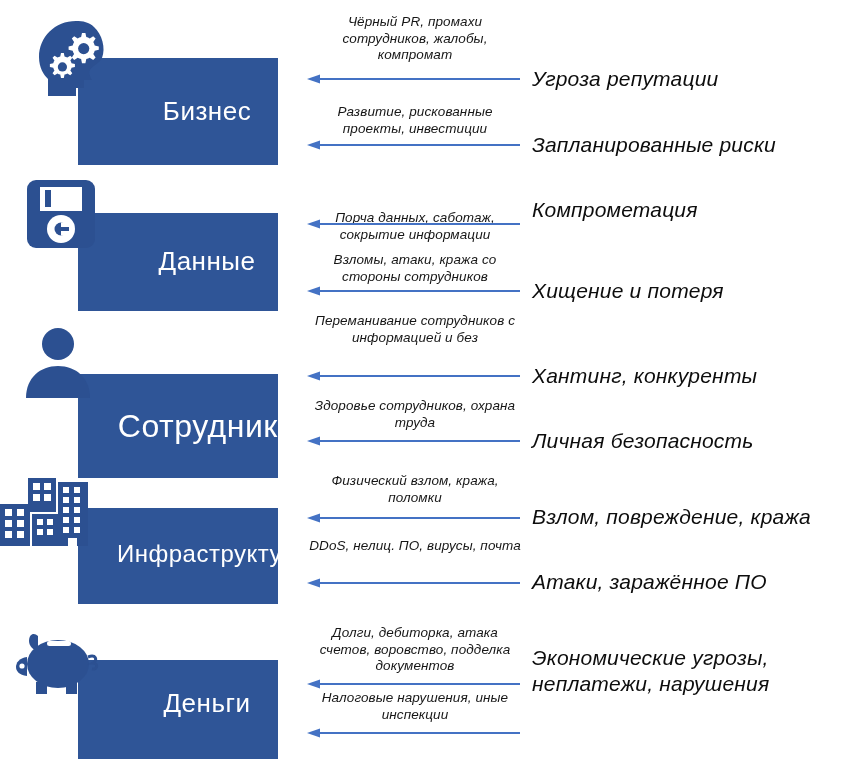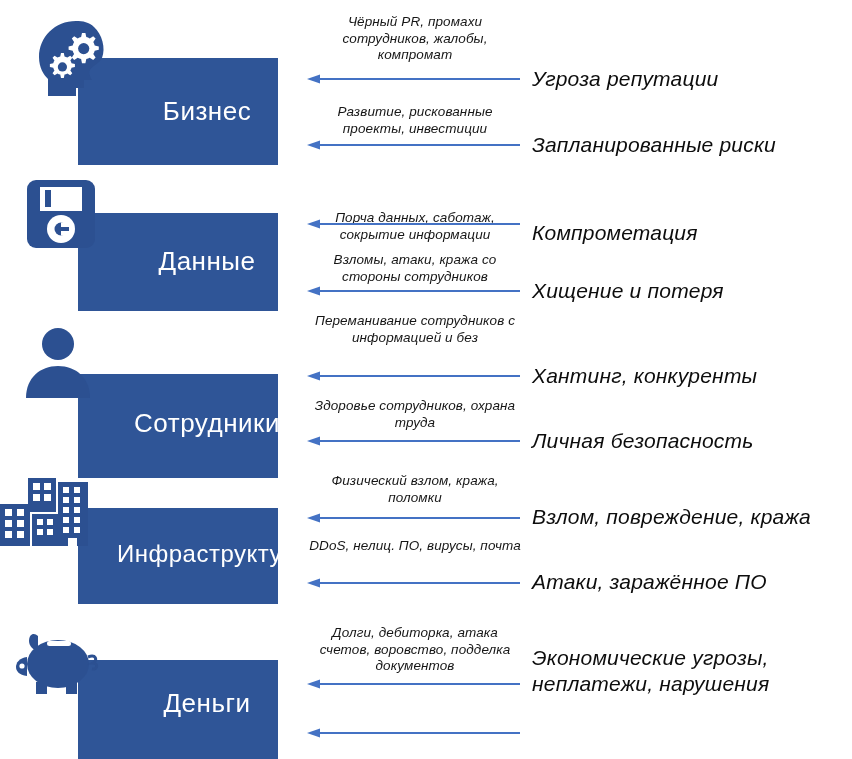--- a/index.html
+++ b/index.html
@@ -147,37 +147,37 @@
   </div>
 
   <div class="arrow-row" style="top:166px;height:66px;">
     <div class="sub-text" style="top:0;margin-top:44px;">Порча данных, саботаж, сокрытие информации</div>
     <div class="arrow-line" style="top:53px;">
       <svg width="213" height="10" viewBox="0 0 213 10" aria-hidden="true">
         <line x1="12" y1="5" x2="213" y2="5" stroke="#4472C4" stroke-width="1.8"></line>
         <path d="M0 5 L13 0.5 L13 9.5 Z" fill="#4472C4"></path>
       </svg>
     </div>
-    <div class="out-text" style="top:54px;">Компрометация</div>
+    <div class="out-text" style="top:31px;">Компрометация</div>
   </div>
 
   <div class="arrow-row" style="top:248px;height:60px;">
     <div class="sub-text" style="top:4px;">Взломы, атаки, кража со стороны сотрудников</div>
     <div class="arrow-line" style="top:38px;">
       <svg width="213" height="10" viewBox="0 0 213 10" aria-hidden="true">
         <line x1="12" y1="5" x2="213" y2="5" stroke="#4472C4" stroke-width="1.8"></line>
         <path d="M0 5 L13 0.5 L13 9.5 Z" fill="#4472C4"></path>
       </svg>
     </div>
     <div class="out-text" style="top:30px;">Хищение и потеря</div>
   </div>
 
   <div class="cat-group" style="top:320px;height:160px;">
     <div class="cat-box" style="top:54px;height:104px;"></div>
-    <div class="cat-label" style="left:78px;top:88px;font-size:26px;">Сотрудники</div>
+    <div class="cat-label" style="left:78px;top:88px;font-size:32px;">Сотрудники</div>
     <div class="cat-icon" style="left:22px;top:6px;">
       <svg width="72" height="78" viewBox="0 0 72 78" aria-hidden="true">
         <ellipse cx="36" cy="18" rx="16" ry="16" fill="#2C5091"></ellipse>
         <path d="M4 72 C4 52 18 40 36 40 C54 40 68 52 68 72 Z" fill="#2C5091"></path>
       </svg>
     </div>
   </div>
 
   <div class="arrow-row" style="top:313px;height:76px;">
     <div class="sub-text" style="top:0;">Переманивание сотрудников с информацией и без</div>
@@ -306,20 +306,21 @@
     <div class="arrow-line" style="top:54px;">
       <svg width="213" height="10" viewBox="0 0 213 10" aria-hidden="true">
         <line x1="12" y1="5" x2="213" y2="5" stroke="#4472C4" stroke-width="1.8"></line>
         <path d="M0 5 L13 0.5 L13 9.5 Z" fill="#4472C4"></path>
       </svg>
     </div>
     <div class="out-text" style="top:20px;">Экономические угрозы, неплатежи, нарушения</div>
   </div>
 
   <div class="arrow-row" style="top:690px;height:69px;">
+    <div class="sub-text" style="top:0;">Налоговые нарушения, иные инспекции</div>
     <div class="arrow-line" style="top:38px;">
       <svg width="213" height="10" viewBox="0 0 213 10" aria-hidden="true">
         <line x1="12" y1="5" x2="213" y2="5" stroke="#4472C4" stroke-width="1.8"></line>
         <path d="M0 5 L13 0.5 L13 9.5 Z" fill="#4472C4"></path>
       </svg>
     </div>
   </div>
 
 </div>
 

